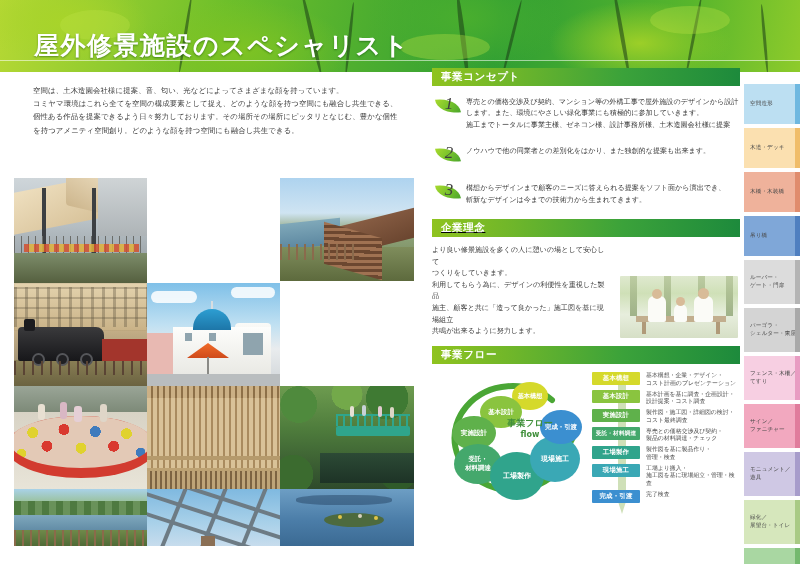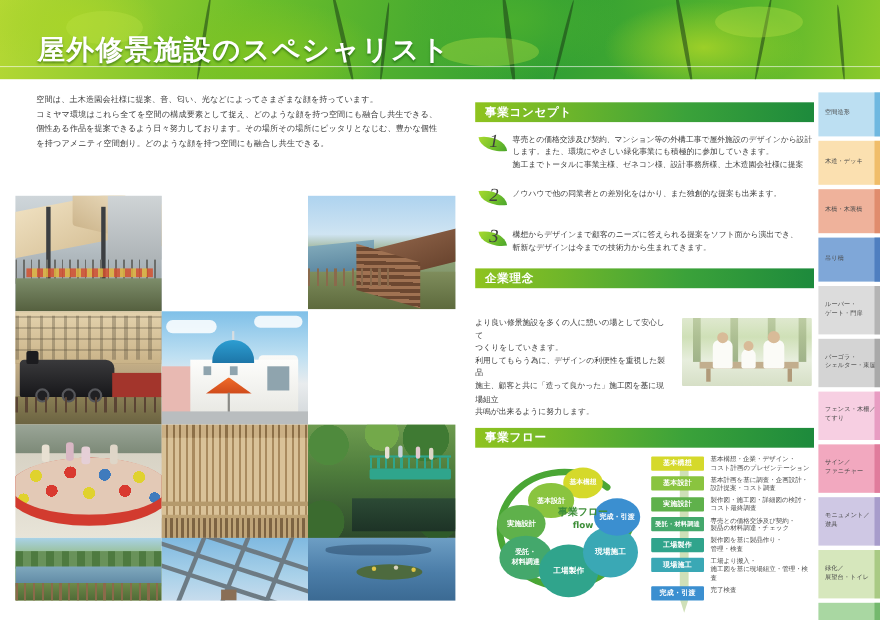--- a/index.html
+++ b/index.html
@@ -199,21 +199,21 @@
   
   .p10{ left: 266px; top: 311px; width: 134px; height: 57px;
         background: linear-gradient(180deg,#6d9ec4 0%,#4b7da8 55%,#3b6a93 100%); }
   .p10 .isl { position:absolute; left:44px; top:24px; width:60px; height:14px;
         border-radius:50%; background:#4d6a3e; }
   .p10 .refl{ position:absolute; left:16px; top:6px; width:96px; height:10px;
         background:rgba(30,60,90,.45); border-radius:40%; }
   .p10 .dot { position:absolute; width:4px; height:4px; border-radius:50%; }
 
   
-  .rightcol { position: absolute; left: 432px; top: 93px; width: 308px; }
+  .rightcol { position: absolute; left: 432px; top: 68px; width: 308px; }
 
   .sec-bar {
     position: relative; height: 18px; width: 308px;
     background: linear-gradient(90deg,#8fc31f 0%,#6fb62a 26%,#3ba23a 62%,#1d8a3c 100%);
     display: flex; align-items: center;
   }
   .sec-bar .sec-title {
     color: #fff; font-size: 10.5px; font-weight: 700; margin-left: 9px;
     letter-spacing: 0.6px;
     font-family: "DejaVu Sans", "Liberation Sans", sans-serif;
@@ -233,21 +233,21 @@
   }
   .leaf .num {
     position: absolute; left: 5px; top: -1px; width: 24px; text-align: center;
     font-family: "Liberation Serif", "DejaVu Serif", serif;
     font-style: italic; font-size: 17px; color: #3f3f3f; font-weight: 400;
   }
   .ctext { font-size: 7.1px; line-height: 11.4px; color: #3a3a3a; padding-top: 2px; }
   .ctext p { margin: 0; }
 
   
-  .philo { display: flex; margin-top: 26px; }
+  .philo { display: flex; margin-top: 8px; align-items: flex-end; }
   .ptext { width: 178px; font-size: 7.1px; line-height: 11.6px; color: #3a3a3a; }
   .ptext p { margin: 0; }
   .pphoto {
     width: 118px; height: 62px; margin-left: 10px; margin-top: 1px; position: relative;
     overflow: hidden; border-radius: 1px;
     background: linear-gradient(180deg,#dfe9cf 0%,#cfe0b7 28%,#e7eedd 62%,#d6dfc6 100%);
   }
   .pphoto .tr { position: absolute; top: 0; width: 7px; height: 40px;
     background: linear-gradient(180deg,#b7c79b,#93a87a); opacity: .85; }
   .pphoto .bench { position: absolute; left: 16px; top: 40px; width: 90px; height: 6px;
@@ -467,21 +467,21 @@
           <span class="leafshape"></span>
           <span class="num">3</span>
         </div>
         <div class="ctext">
           <p>構想からデザインまで顧客のニーズに答えられる提案をソフト面から演出でき、</p>
           <p>斬新なデザインは今までの技術力から生まれてきます。</p>
         </div>
       </div>
     </div>
 
-    <div class="sec-bar" style="margin-top:4px;">
+    <div class="sec-bar" style="margin-top:4px;text-decoration:underline;">
       <span class="sec-title">企業理念</span>
     </div>
 
     <div class="philo">
       <div class="ptext">
         <p>より良い修景施設を多くの人に憩いの場として安心して</p>
         <p>つくりをしていきます。</p>
         <p>利用してもらう為に、デザインの利便性を重視した製品</p>
         <p>施主、顧客と共に「造って良かった」施工図を基に現場組立</p>
         <p>共鳴が出来るように努力します。</p>

